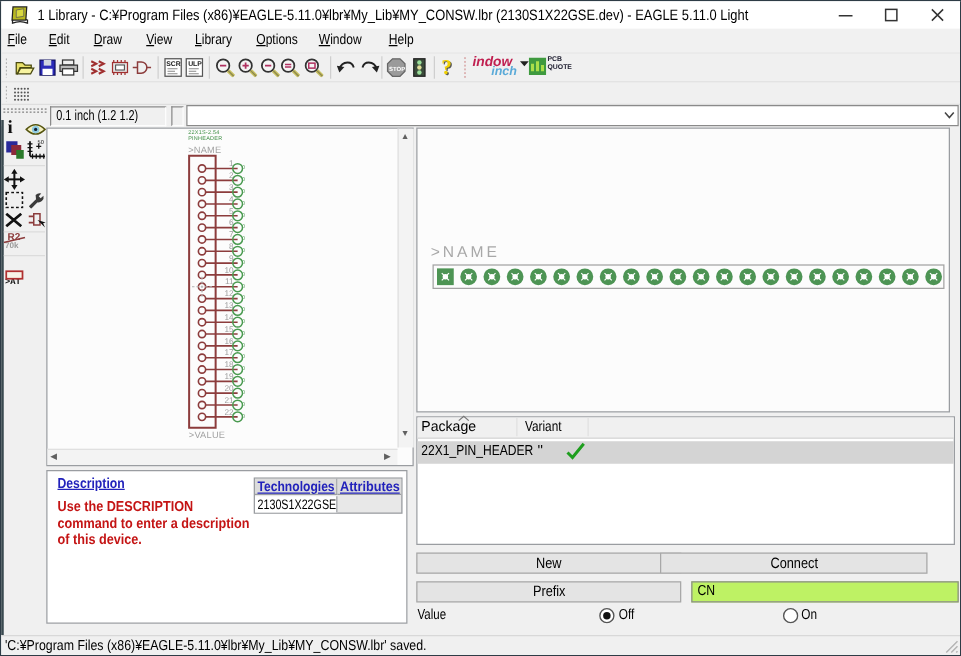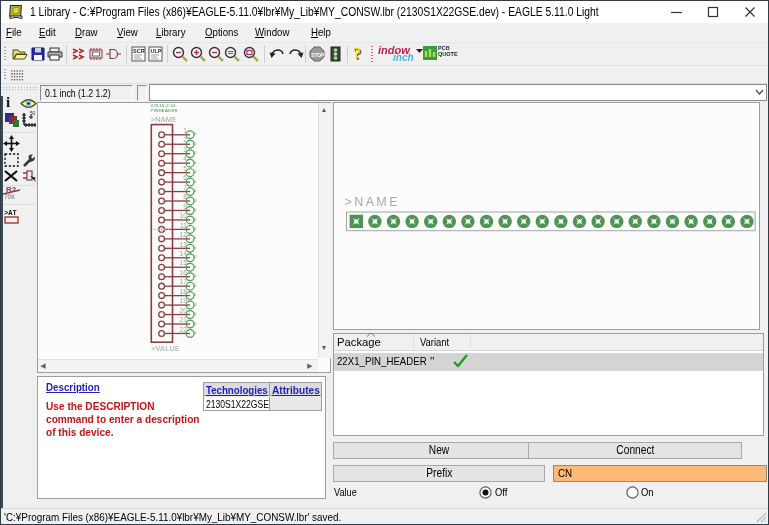--- a/index.html
+++ b/index.html
@@ -237,21 +237,21 @@
 <svg style="position:absolute;left:22px;top:169px" width="15" height="14" viewBox="0 0 15 14">
     <path d="M1 4 H5 M1 9 H5" stroke="#8c3c3c" stroke-width="1.4"></path>
     <rect x="5" y="2" width="5" height="9" fill="none" stroke="#8c3c3c" stroke-width="1.2"></rect>
     <path d="M8 7 L14 13 L12.5 9.5 L14.5 9 Z" fill="#111"></path>
   </svg>
 <div style="position:absolute;left:6px;top:185px;font:bold 8px 'Liberation Sans',sans-serif;color:#8c3c3c">R2</div>
 <div style="position:absolute;left:4px;top:193px;font:bold 6.5px 'Liberation Sans',sans-serif;color:#9a9a9a">70k</div>
 <svg style="position:absolute;left:3px;top:189px" width="18" height="6" viewBox="0 0 18 6">
     <path d="M0 5 L17 1" stroke="#8c3c3c" stroke-width="1.3"></path>
   </svg>
-<div style="position:absolute;left:4px;top:209px;font:bold 7px 'Liberation Mono',monospace;color:#111">&gt;AT</div>
+<div style="position:absolute;left:4px;top:222px;font:bold 7px 'Liberation Mono',monospace;color:#111">&gt;AT</div>
 <svg style="position:absolute;left:4px;top:216px" width="16" height="8" viewBox="0 0 16 8">
     <rect x="1" y="1" width="13" height="6" fill="#f8f4e8" stroke="#b03030" stroke-width="1.4"></rect>
   </svg>
 <div class="abs" style="left:3px;top:132px;width:33px;height:1px;background:#dcdcdc"></div>
 <div class="abs" style="left:3px;top:185px;width:33px;height:1px;background:#dcdcdc"></div>
 <div class="abs" style="left:3px;top:204px;width:33px;height:1px;background:#dcdcdc"></div>
 
 <div class="pane" style="left:37px;top:102px;width:294px;height:271px"></div>
 
 <div class="abs" style="left:317.5px;top:103px;width:13px;height:255px;background:#f3f3f3;border-left:1px solid #e0e0e0"></div>
@@ -499,21 +499,21 @@
 <div class="abs" style="left:333.5px;top:352.5px;width:429.5px;height:18px;background:#d4d4d4"></div>
 <div class="abs" style="left:337px;top:355px;font-size:11.5px;color:#000;transform:scaleX(0.84);transform-origin:0 0">22X1_PIN_HEADER</div>
 <div class="abs" style="left:430px;top:355px;font-size:11.5px;color:#000">''</div>
 <svg class="abs" style="left:452px;top:353px" width="17" height="16">
     <path d="M2 9 L6 13 L15 2" fill="none" stroke="#1e9e1e" stroke-width="2.4"></path>
   </svg>
 
 <div class="btn" style="left:333px;top:441.5px;width:212px;height:17px"><span style="display:inline-block;transform:scaleX(0.85)">New</span></div>
 <div class="btn" style="left:528px;top:441.5px;width:214px;height:17px"><span style="display:inline-block;transform:scaleX(0.85)">Connect</span></div>
 <div class="btn" style="left:333px;top:464.5px;width:212px;height:17px"><span style="display:inline-block;transform:scaleX(0.85)">Prefix</span></div>
-<div class="abs" style="left:552.5px;top:464.5px;width:214px;height:17px;background:#fdba74;border:1px solid #8a8a8a;font-size:11.5px;padding:1px 0 0 4px"><span style="display:inline-block;transform:scaleX(0.85);transform-origin:0 0">CN</span></div>
+<div class="abs" style="left:552.5px;top:464.5px;width:214px;height:17px;background:#bef264;border:1px solid #8a8a8a;font-size:11.5px;padding:1px 0 0 4px"><span style="display:inline-block;transform:scaleX(0.85);transform-origin:0 0">CN</span></div>
 
 <div class="abs" style="left:334px;top:486px;font-size:11.5px;transform:scaleX(0.8);transform-origin:0 0">Value</div>
 <svg class="abs" style="left:479px;top:485.5px" width="13" height="13">
  <circle cx="6.5" cy="6.5" r="5.6" fill="#fff" stroke="#555" stroke-width="1.1"></circle>
  <circle cx="6.5" cy="6.5" r="3" fill="#111"></circle>
   </svg>
 <div class="abs" style="left:495px;top:486px;font-size:11.5px;transform:scaleX(0.82);transform-origin:0 0">Off</div>
 <svg class="abs" style="left:625.5px;top:485.5px" width="13" height="13">
  <circle cx="6.5" cy="6.5" r="5.6" fill="#fff" stroke="#555" stroke-width="1.1"></circle>
   </svg>

